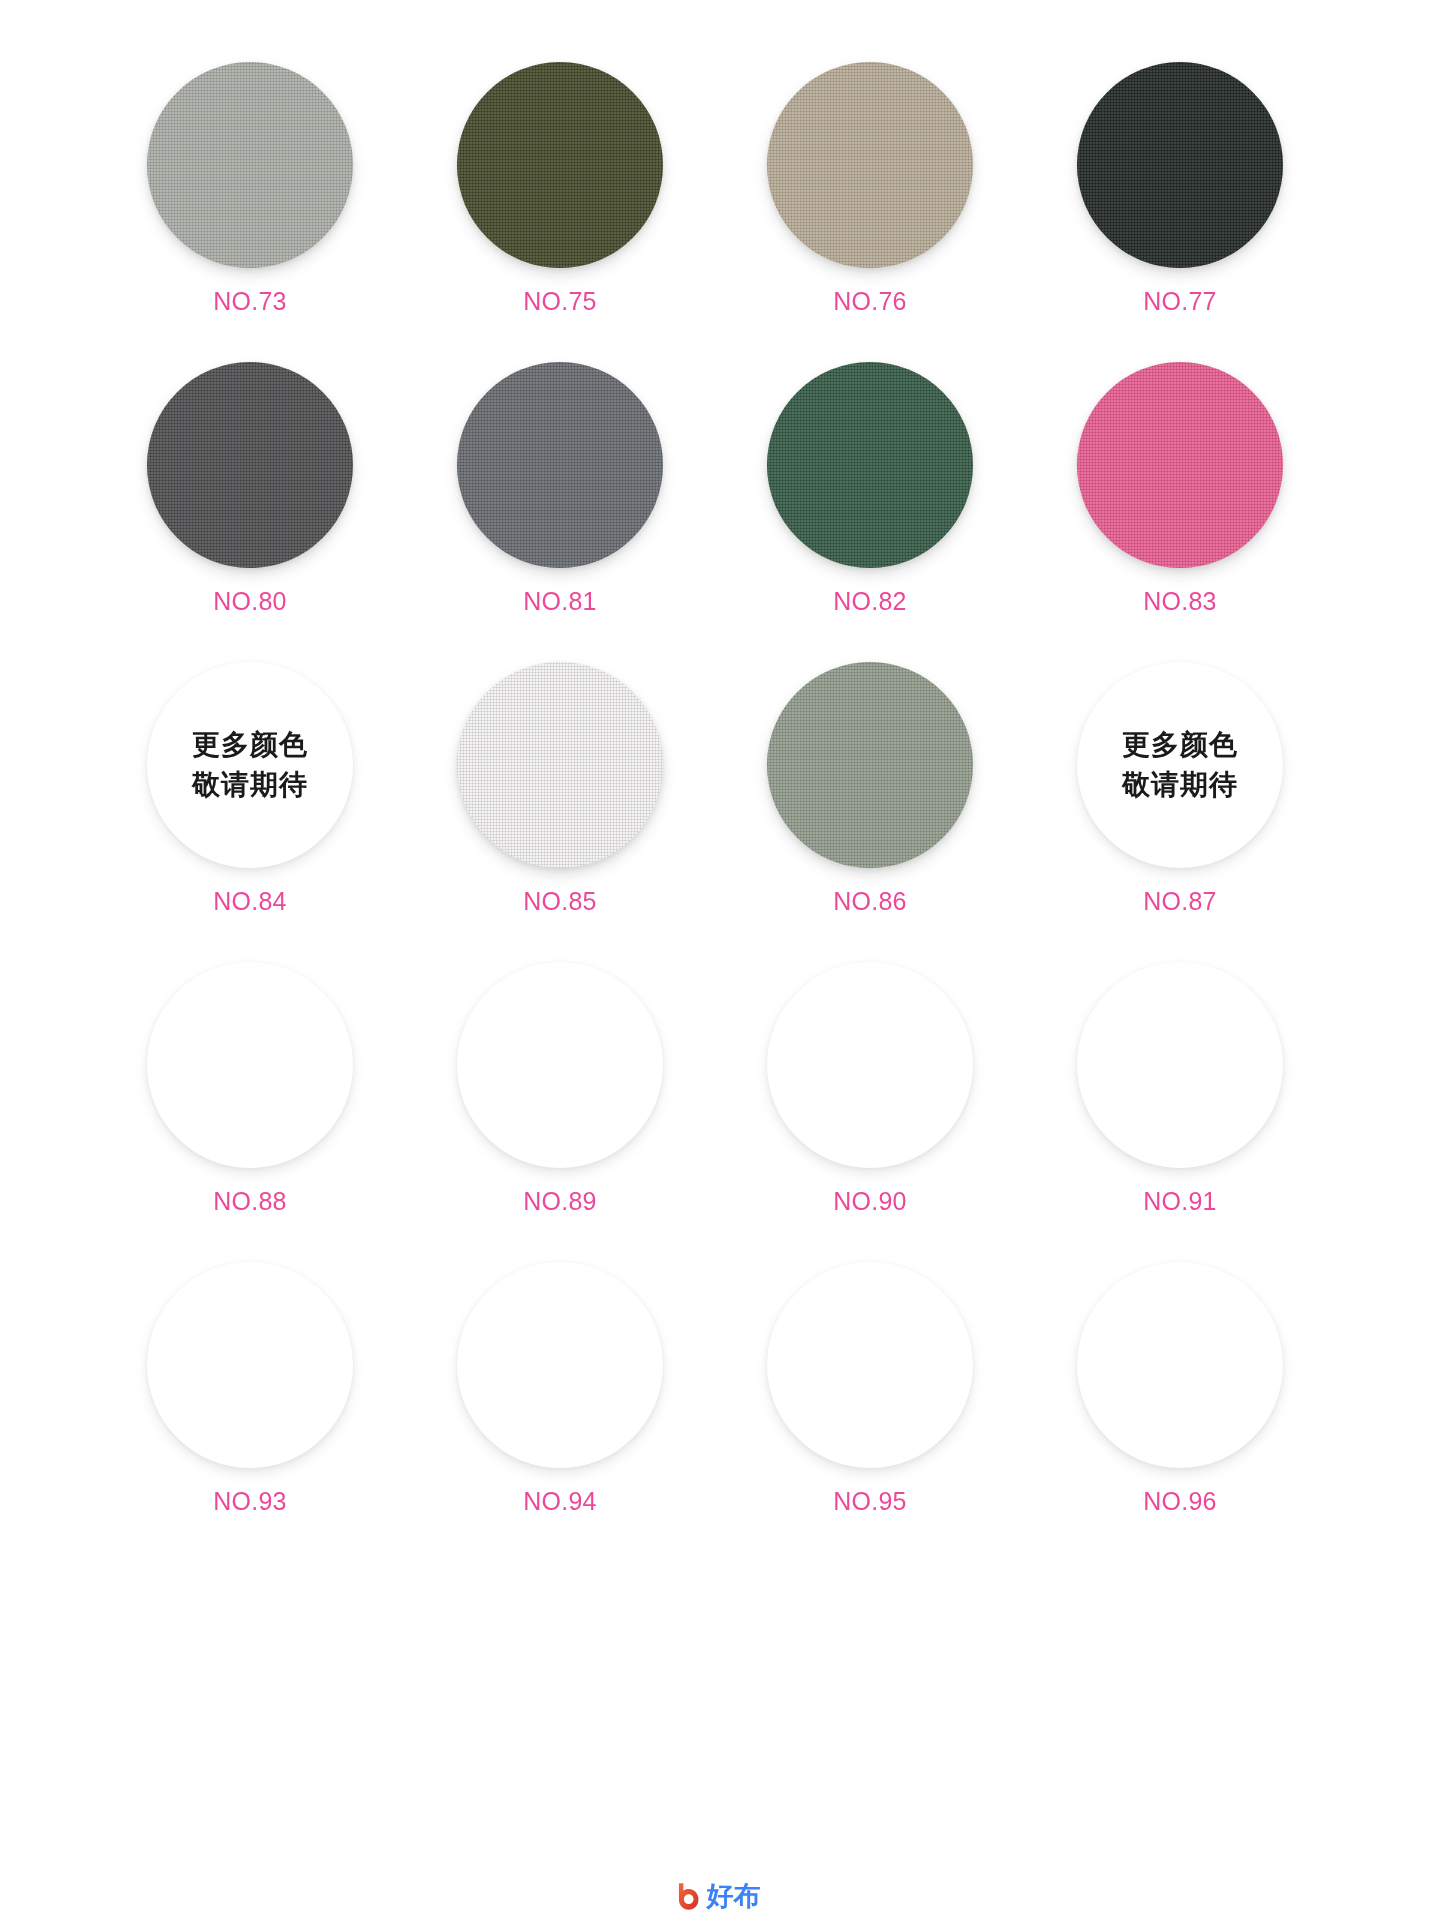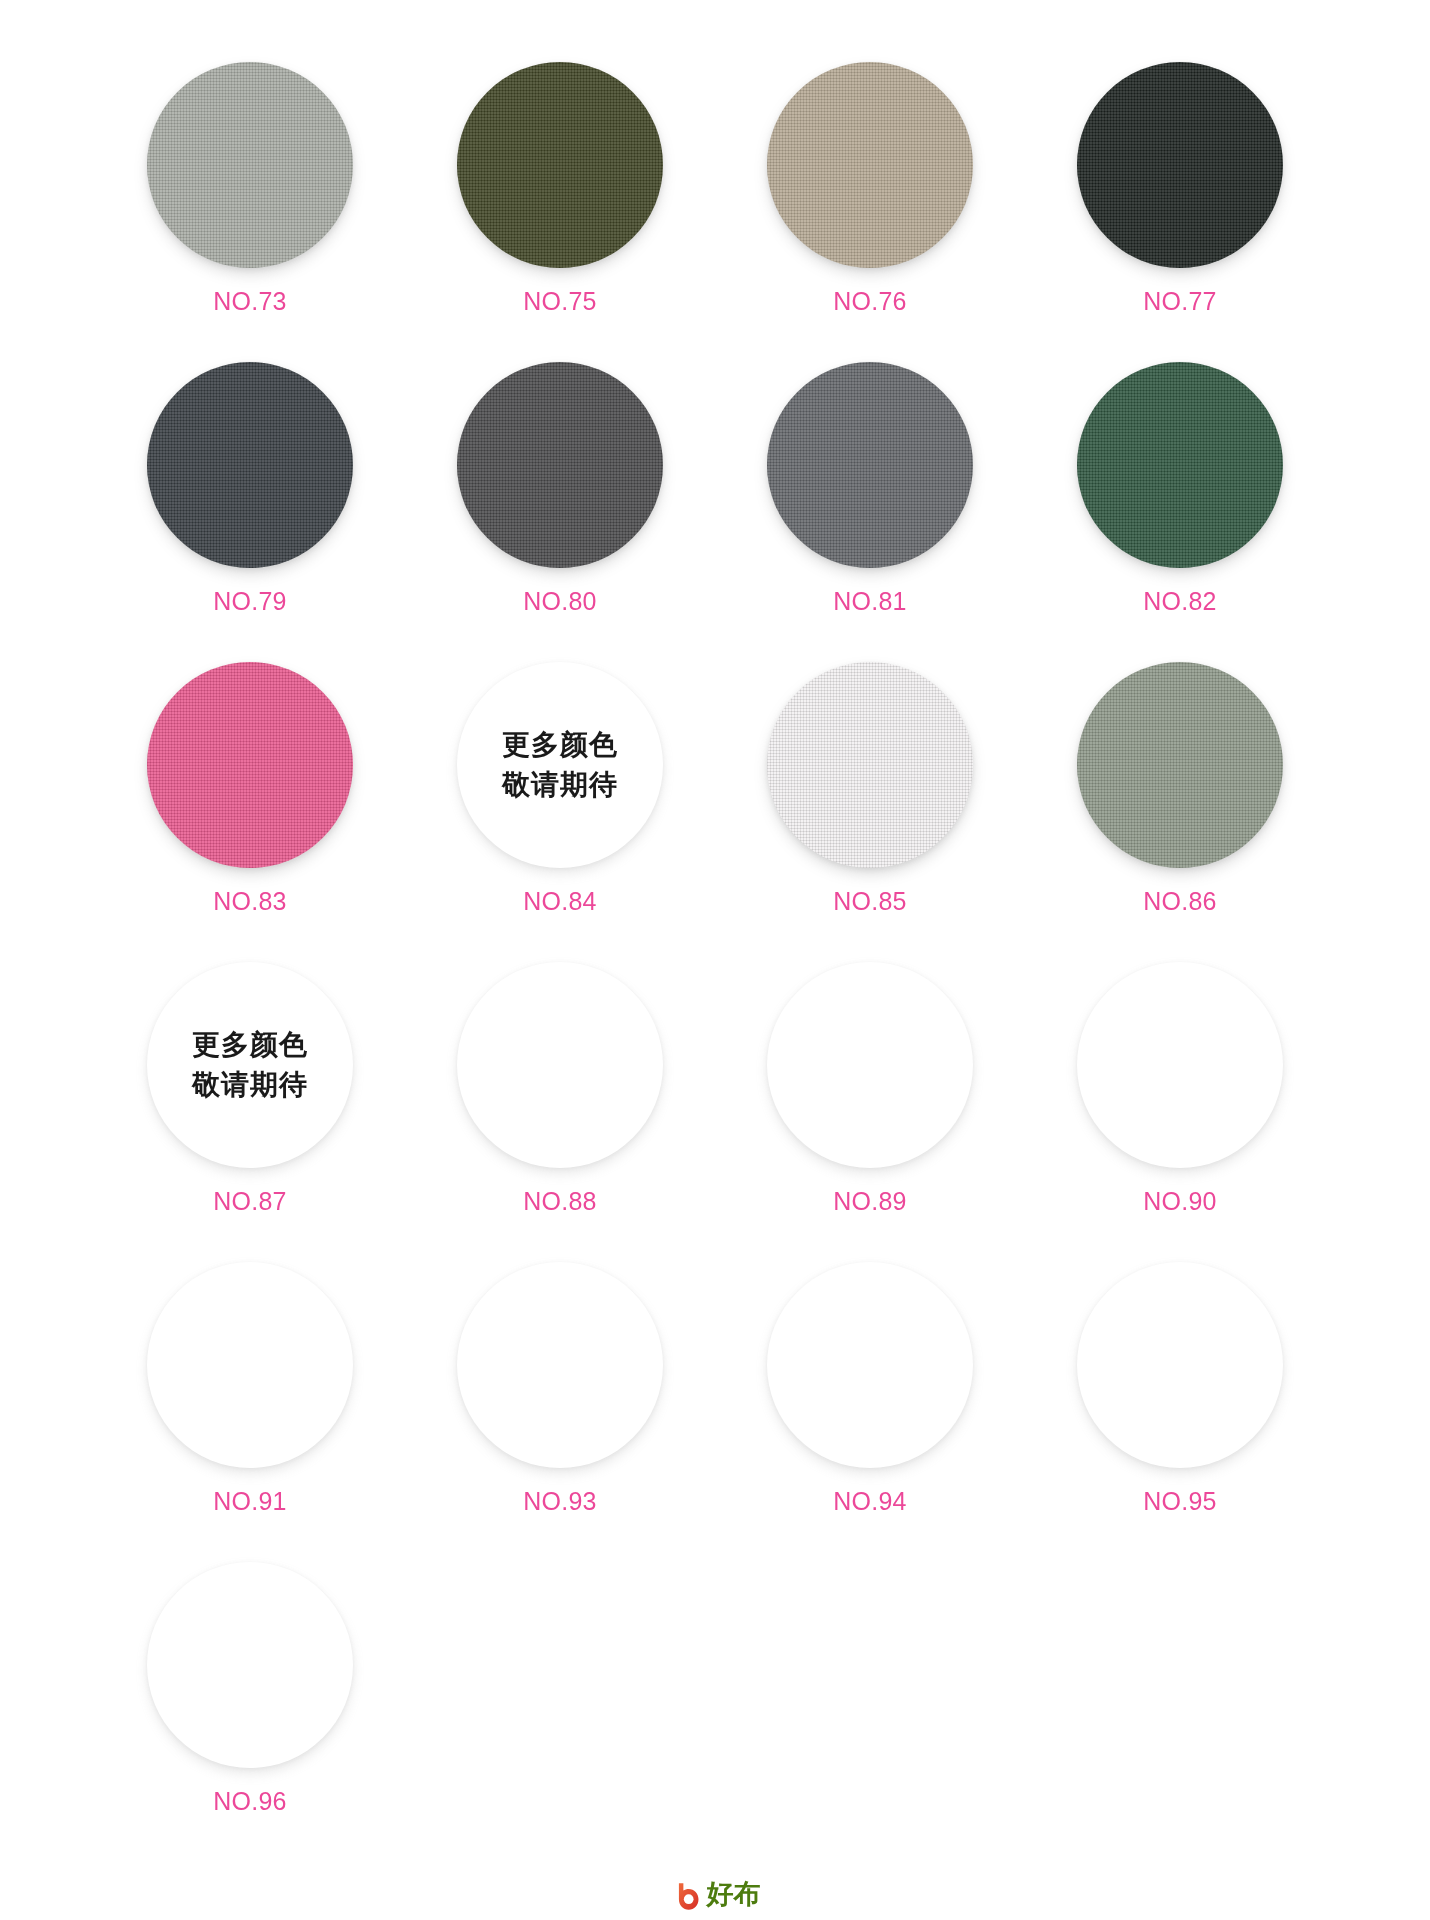--- a/index.html
+++ b/index.html
@@ -109,24 +109,24 @@
     align-items:center;
     justify-content:center;
     gap:6px;
   }
   .logo-mark{
     width:31px;height:31px;
     position:relative;
     display:block;
   }
   .logo-word{
-    font-family:Liberation Mono, monospace;
+    font-family:Liberation Serif, serif;
     font-weight:bold;
     font-size:27px;
-    color:#4d7c0f;
+    color:#3b82f6;
     letter-spacing:0px;
     line-height:1;
   }
 </style>
 </head>
 <body>
 
 <div id="catalog">
 
   <div class="swatch-grid">
@@ -154,28 +154,20 @@
         </div>
         <div class="swatch-label">NO.76</div>
       </div>
       <div class="swatch-cell">
         <div class="disc-wrap">
           <div class="disc" style="background-color: rgb(28, 35, 32);">
             <span class="weave"></span>
           </div>
         </div>
         <div class="swatch-label">NO.77</div>
-      </div>
-      <div class="swatch-cell">
-        <div class="disc-wrap">
-          <div class="disc" style="background-color: rgb(56, 62, 67);">
-            <span class="weave"></span>
-          </div>
-        </div>
-        <div class="swatch-label">NO.79</div>
       </div>
       <div class="swatch-cell">
         <div class="disc-wrap">
           <div class="disc" style="background-color: rgb(74, 74, 76);">
             <span class="weave"></span>
           </div>
         </div>
         <div class="swatch-label">NO.80</div>
       </div>
       <div class="swatch-cell">

